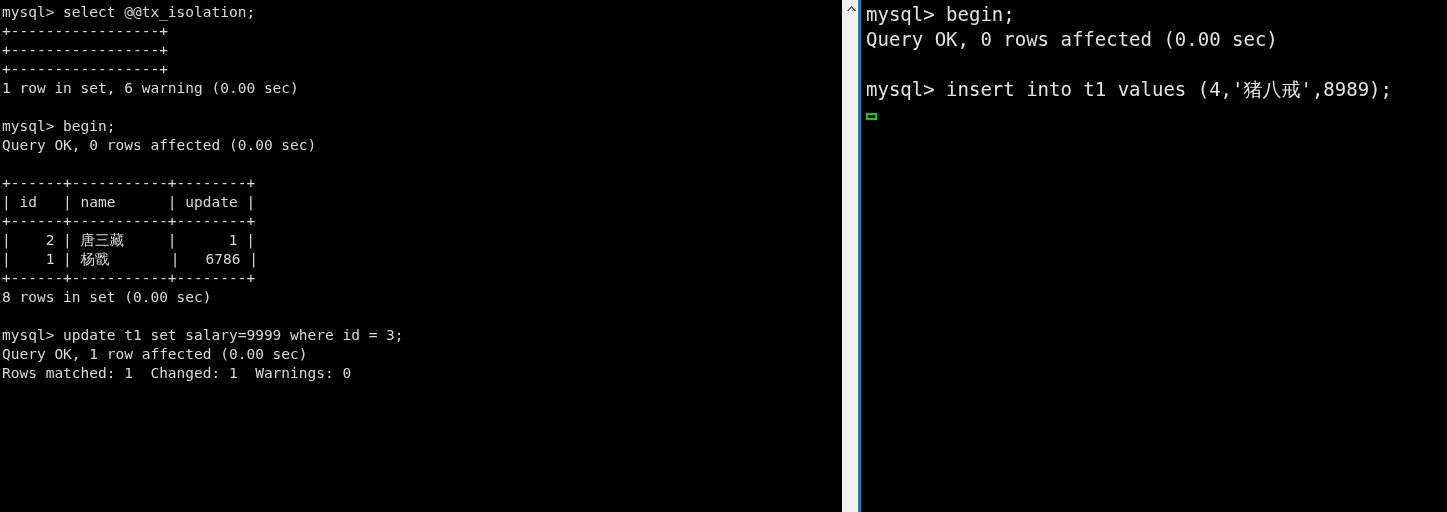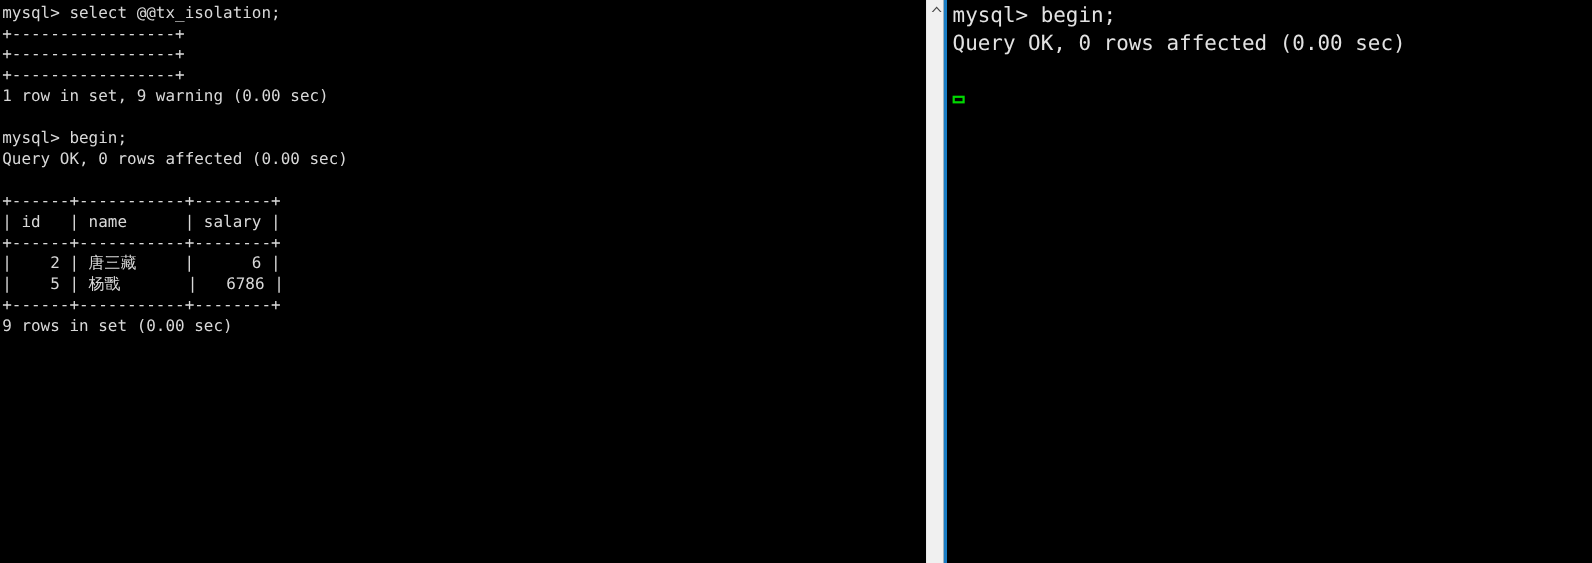--- a/index.html
+++ b/index.html
@@ -149,50 +149,54 @@
 <body>
 
 <div id="root">
 
   <div class="term-left">
     <div class="lines">
       <span class="line">mysql&gt; select @@tx_isolation;</span>
       <span class="line">+-----------------+</span>
       <span class="line">+-----------------+</span>
       <span class="line">+-----------------+</span>
-      <span class="line">1 row in set, 9 warning (0.00 sec)</span>
+      <span class="line">1 row in set, 6 warning (0.00 sec)</span>
       <span class="line blank"></span>
       <span class="line">mysql&gt; begin;</span>
       <span class="line">Query OK, 0 rows affected (0.00 sec)</span>
       <span class="line blank"></span>
       <span class="line">+------+-----------+--------+</span>
-      <span class="line">| id   | name      | salary |</span>
+      <span class="line">| id   | name      | update |</span>
       <span class="line">+------+-----------+--------+</span>
-      <span class="line">|    2 | 唐三藏     |      6 |</span>
-      <span class="line">|    5 | 杨戬       |   6786 |</span>
+      <span class="line">|    2 | 唐三藏     |      1 |</span>
+      <span class="line">|    1 | 杨戬       |   6786 |</span>
       <span class="line">+------+-----------+--------+</span>
-      <span class="line">9 rows in set (0.00 sec)</span>
-      <span class="line blank"></span>
+      <span class="line">8 rows in set (0.00 sec)</span>
+      <span class="line blank"></span>
+      <span class="line">mysql&gt; update t1 set salary=9999 where id = 3;</span>
+      <span class="line">Query OK, 1 row affected (0.00 sec)</span>
+      <span class="line">Rows matched: 1  Changed: 1  Warnings: 0</span>
       <span class="line blank"></span>
     </div>
   </div>
 
   <div class="scroll-gutter">
     <div class="scroll-up-arrow">
       <svg width="11" height="7" viewBox="0 0 11 7" aria-hidden="true">
         <path d="M5.5 0.8 L10 6 L8.6 6 L5.5 2.6 L2.4 6 L1 6 Z" fill="#4a4a4a"></path>
       </svg>
     </div>
     <div class="scroll-thumb"></div>
   </div>
 
   <div class="active-border"></div>
 
   <div class="term-right">
     <div class="lines">
       <span class="line">mysql&gt; begin;</span>
       <span class="line">Query OK, 0 rows affected (0.00 sec)</span>
       <span class="line blank"></span>
+      <span class="line">mysql&gt; insert into t1 values (4,'猪八戒',8989);</span>
       <span class="line"><span class="cursor-hollow"></span></span>
     </div>
   </div>
 
 </div>
 
 </body></html>

